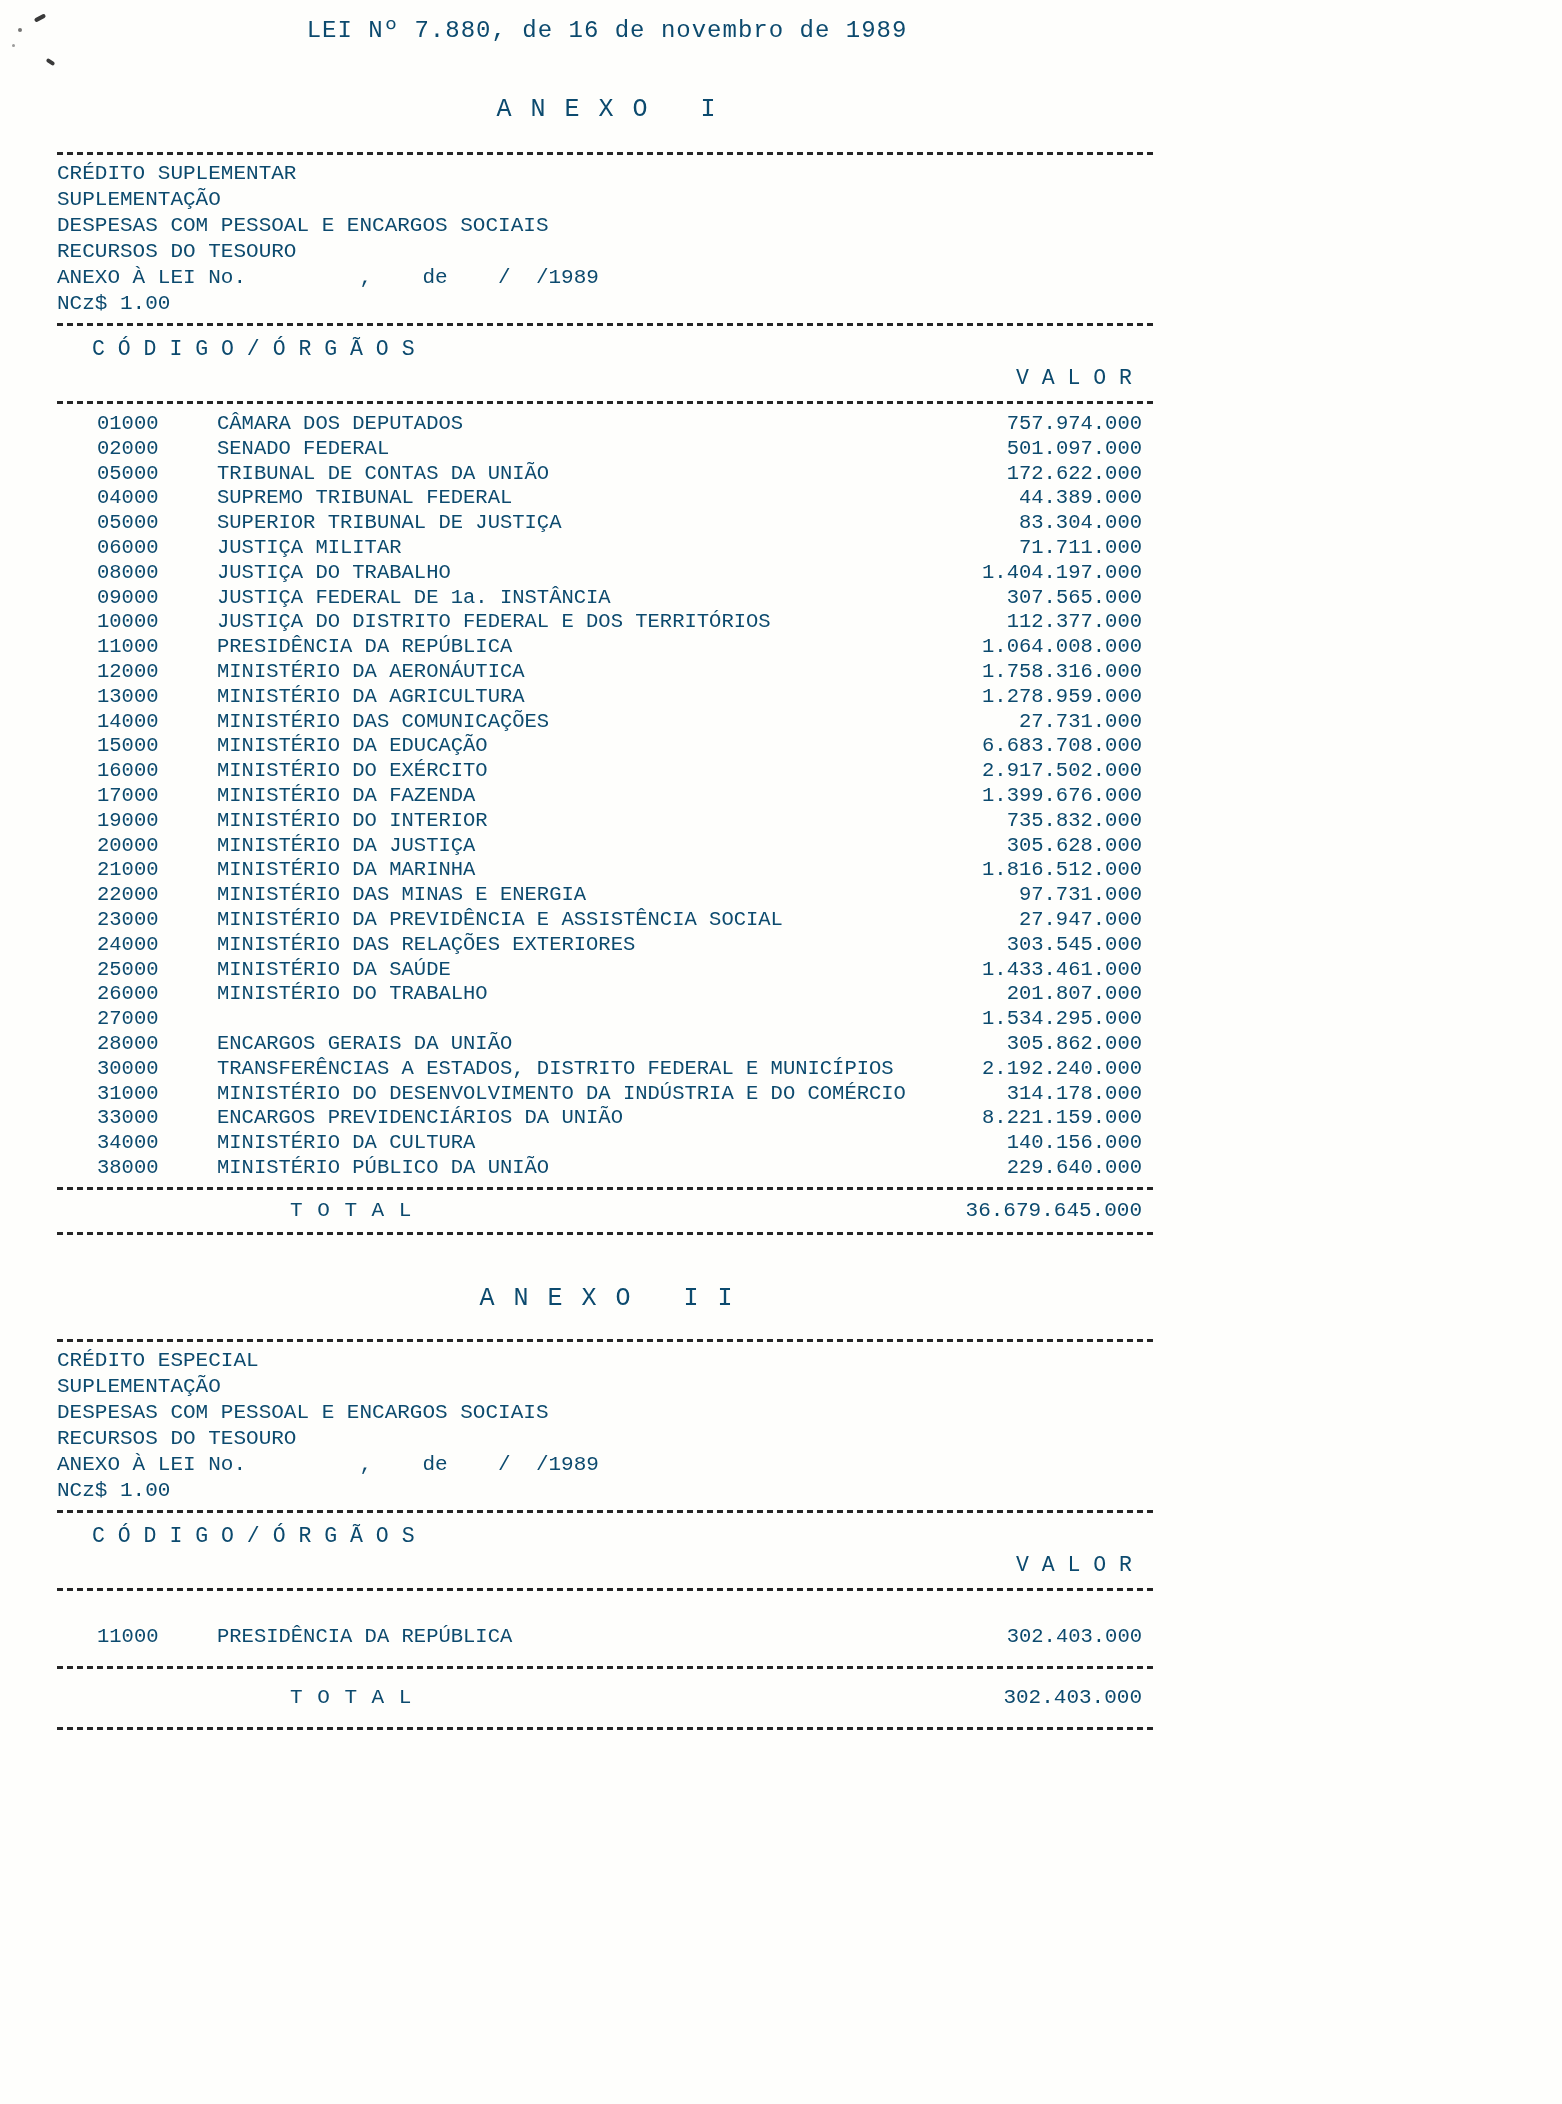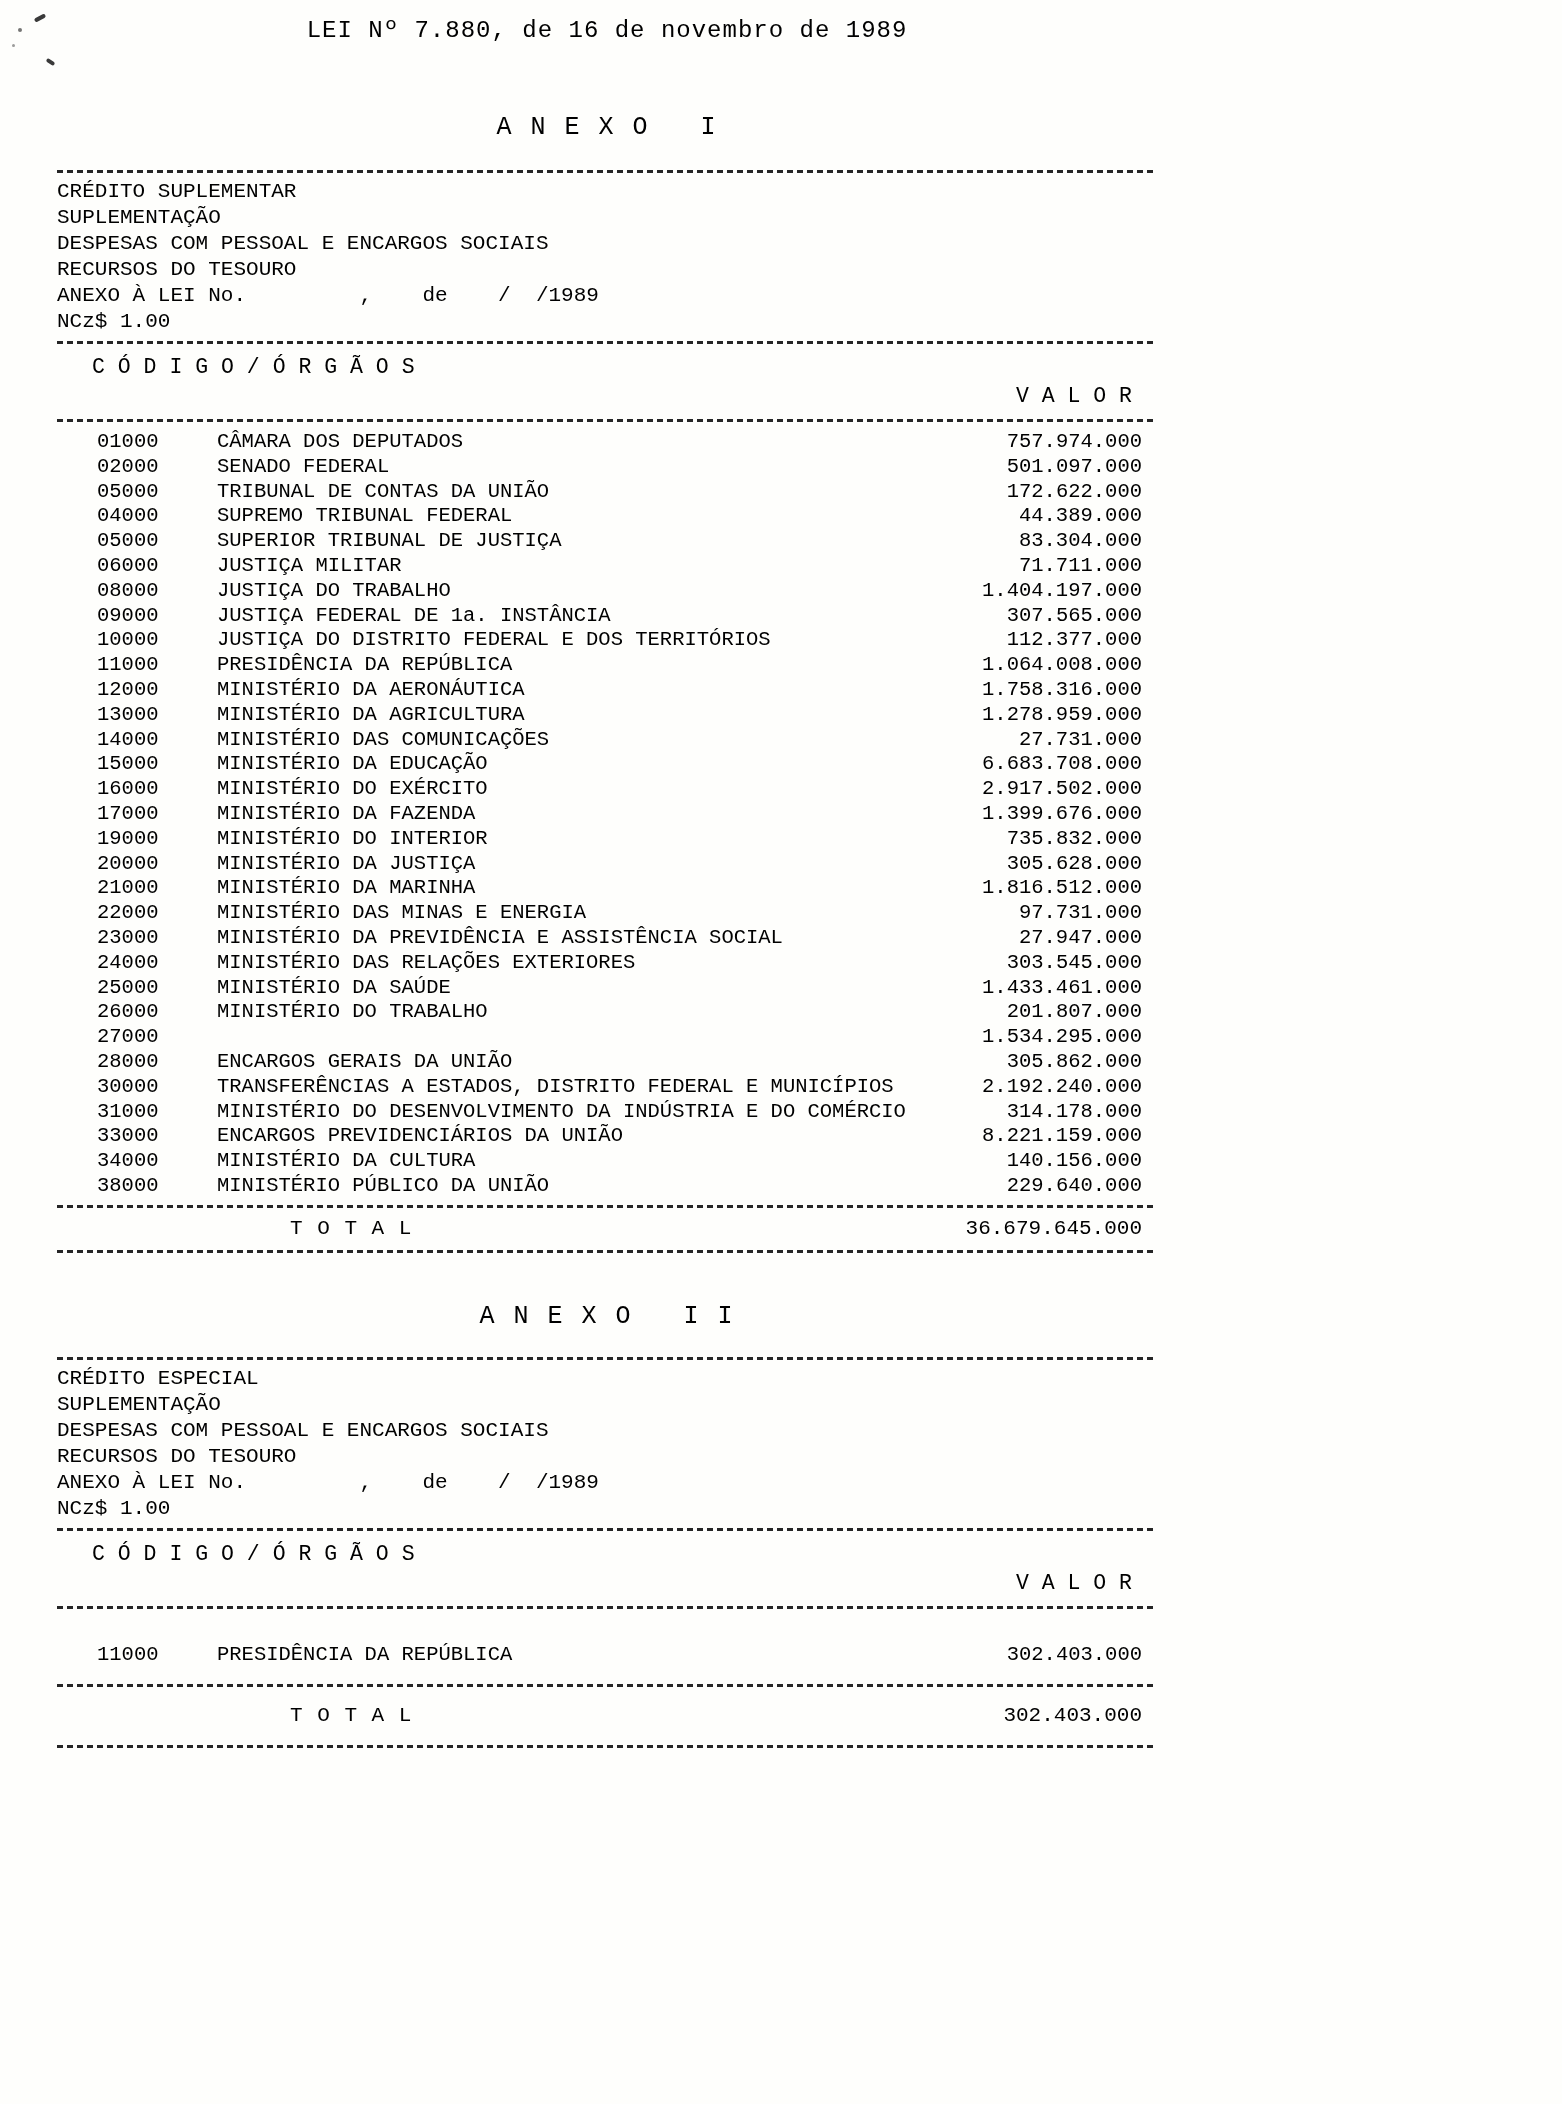--- a/index.html
+++ b/index.html
@@ -2,21 +2,21 @@
 <html><head>
 <meta charset="utf-8">
 <style>
   * { box-sizing: border-box; }
   html, body { margin: 0; padding: 0; background: #ffffff; }
   .page {
     position: relative;
     width: 1562px;
     height: 2104px;
     background: #fefefc;
-    color: #000000;
+    color: #0c4a6e;
     font-family: "Liberation Mono", "DejaVu Sans Mono", monospace;
     overflow: hidden;
   }
   .content {
     position: absolute;
     left: 57px;
     top: 0;
     width: 1100px;
   }
   .law-title {
@@ -27,21 +27,21 @@
     white-space: pre;
     letter-spacing: 1px;
   }
   .anexo-heading {
     text-align: center;
     font-size: 25px;
     line-height: 32px;
     white-space: pre;
     letter-spacing: 2px;
   }
-  .heading-1 { margin-top: 66px; margin-bottom: 26px; }
+  .heading-1 { margin-top: 48px; margin-bottom: 26px; }
   .heading-2 { margin-top: 48px; margin-bottom: 24px; }
   .dashes {
     height: 3px;
     margin: 6px 0;
     background: repeating-linear-gradient(90deg, #262626 0 6px, transparent 6px 10px);
   }
   .hdr-row {
     display: flex;
     font-size: 21px;
     line-height: 26px;

